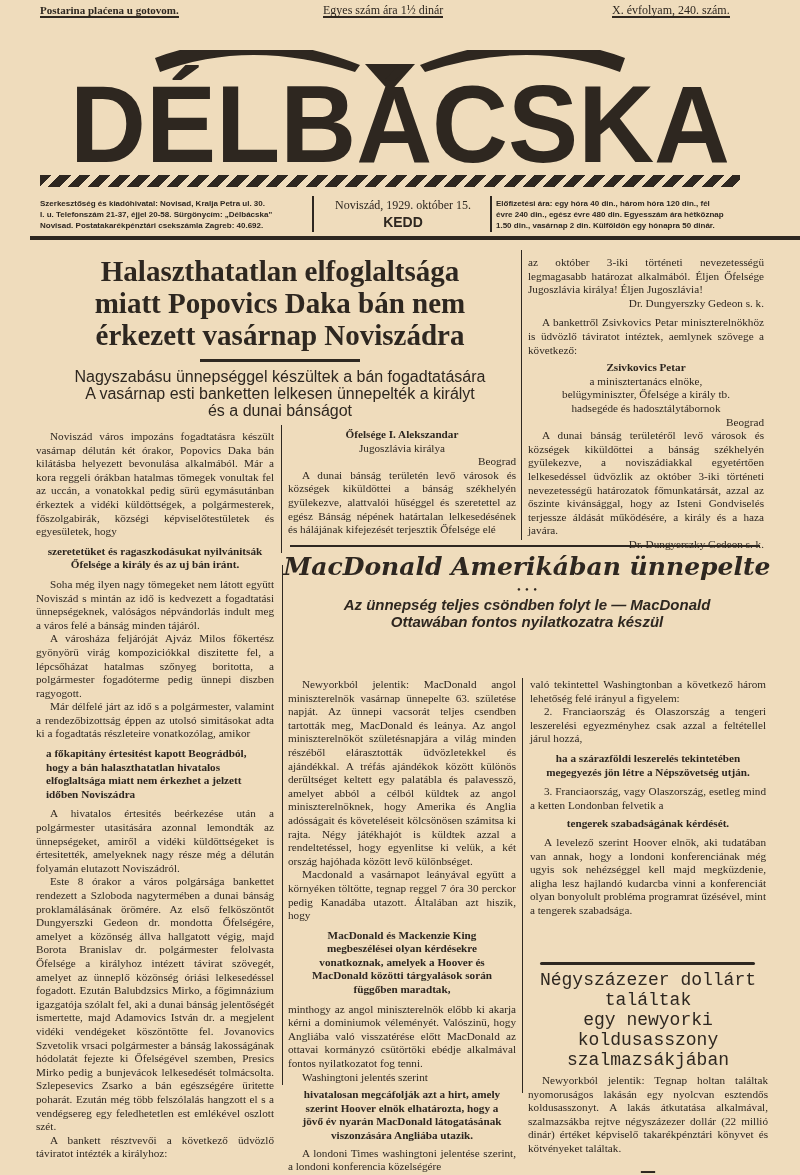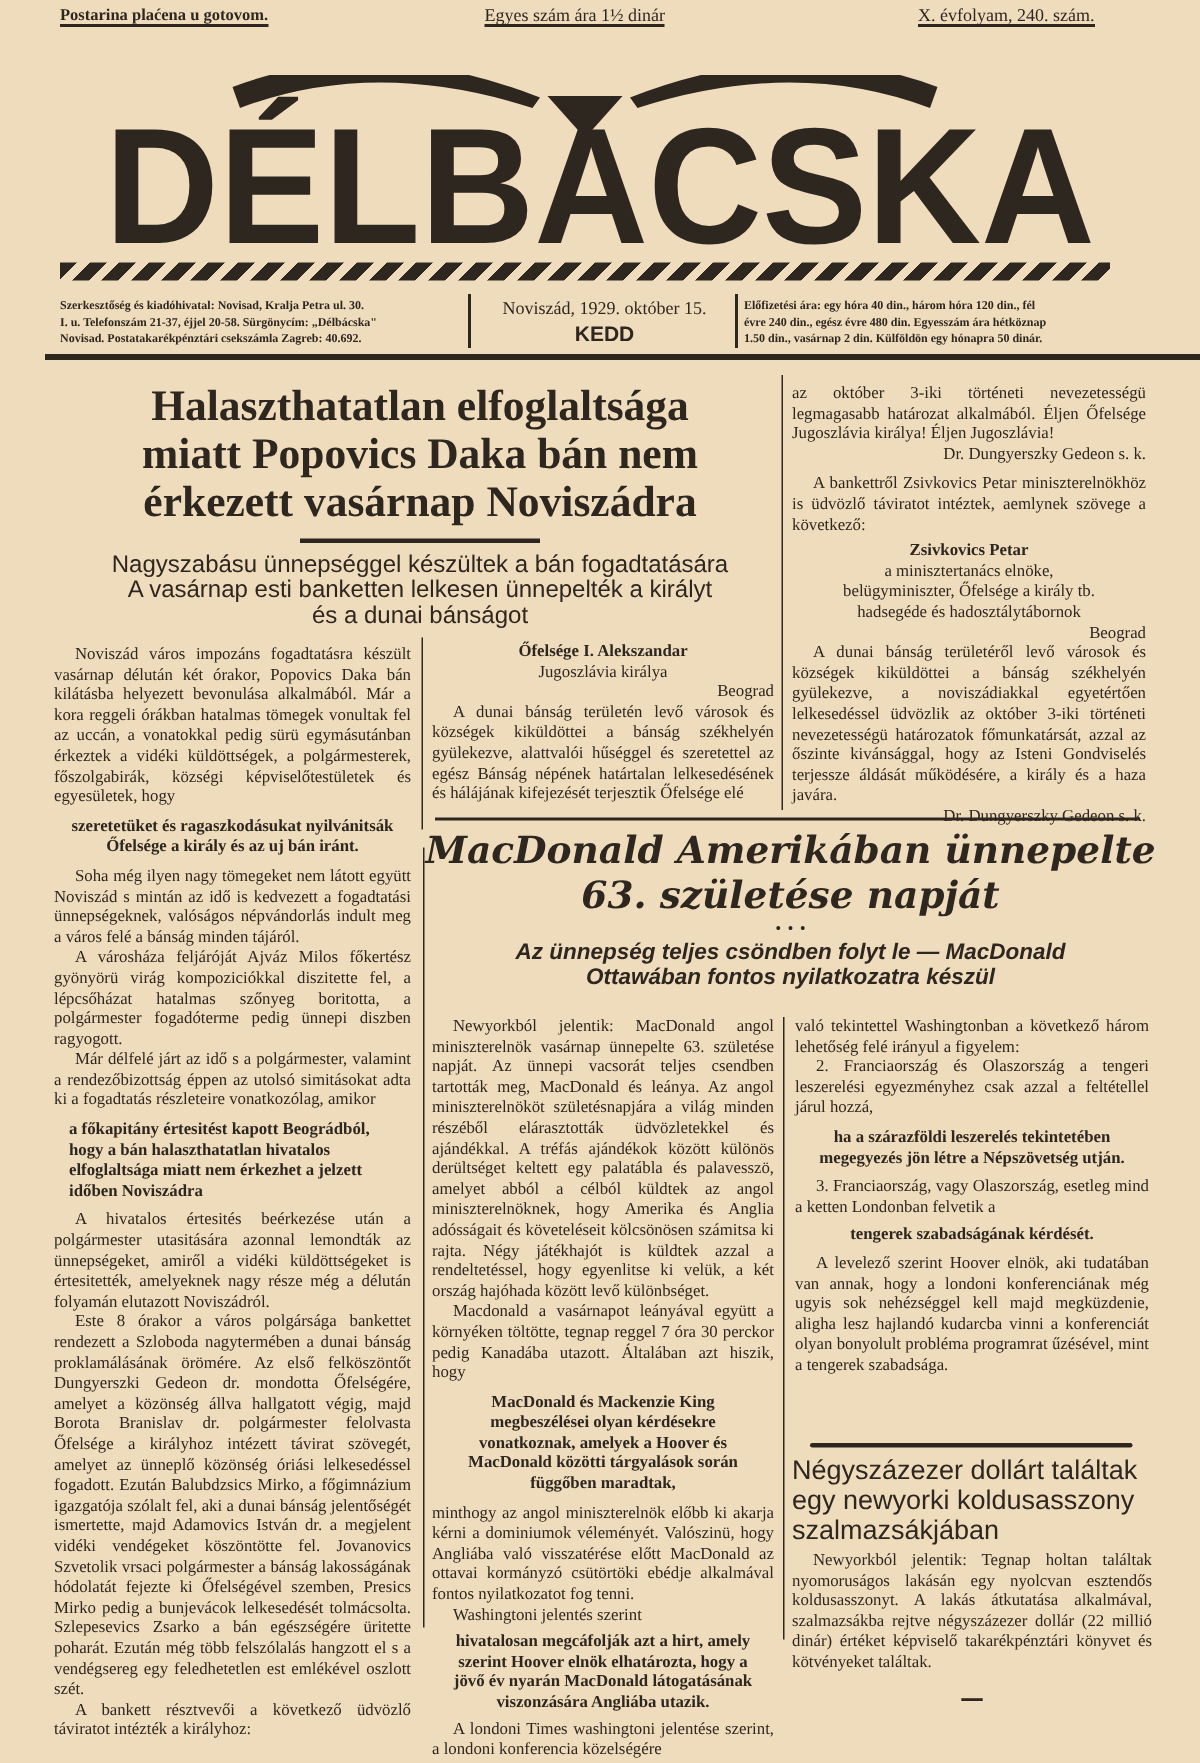--- a/index.html
+++ b/index.html
@@ -2,34 +2,34 @@
 <html><head>
 <meta charset="utf-8">
 <style>
   html,body{margin:0;padding:0;}
   body{width:800px;height:1175px;background:#efdcbc;position:relative;overflow:hidden;
        font-family:"DejaVu Serif","Liberation Serif",serif;color:#2e2720;}
   .abs{position:absolute;}
   .topline{font-family:"Liberation Serif",serif;font-size:11px;font-weight:bold;top:4px;border-bottom:2px solid #2e2720;line-height:12px;}
   .mast{left:60px;top:50px;width:680px;height:125px;}
   .mast svg{width:100%;height:100%;}
-  .info{font-family:Liberation Serif, serif;font-size:8px;font-weight:bold;line-height:11px;}
+  .info{font-family:Liberation Sans, sans-serif;font-size:8px;font-weight:bold;line-height:11px;}
   .vline{background:#2e2720;width:2px;}
   .hrule{background:#2e2720;height:3px;}
   .col{font-family:"Liberation Serif",serif;font-size:11.2px;line-height:13.6px;text-align:justify;}
   .col p{margin:0;text-indent:14px;}
   .col .bold{font-weight:bold;text-align:center;text-indent:0;margin:6px 10px;}
   .col .center{text-align:center;text-indent:0;}
   .col .right{text-align:right;text-indent:0;}
   .col .sig{text-align:right;text-indent:0;}
   h1.head1{font-family:"Liberation Serif",serif;font-weight:bold;font-size:29px;line-height:32px;margin:0;text-align:center;}
   .sub1{font-family:"Liberation Sans",sans-serif;font-weight:normal;font-size:16px;line-height:17px;text-align:center;}
   h2.mac{font-family:"DejaVu Serif",serif;font-weight:bold;font-style:italic;font-size:25px;line-height:30px;text-align:center;margin:0;}
   .macsub{font-family:"Liberation Sans",sans-serif;font-weight:bold;font-style:italic;font-size:15px;line-height:17px;text-align:center;}
-  .neg{font-family:Liberation Sans, sans-serif;font-size:18px;line-height:20px;}
+  .neg{font-family:Liberation Mono, monospace;font-size:18px;line-height:20px;text-align:center;}
 </style>
 </head>
 <body>
 
 <div class="abs topline" style="left:40px;">Postarina plaćena u gotovom.</div>
 <div class="abs topline" style="left:323px;font-size:12px;font-weight:normal;">Egyes szám ára 1½ dinár</div>
 <div class="abs topline" style="left:612px;font-size:12px;font-weight:normal;">X. évfolyam, 240. szám.</div>
 
 <div class="abs mast">
   <svg viewBox="0 0 680 125">
@@ -103,21 +103,20 @@
   <p class="right">Beograd</p>
   <p>A dunai bánság területéről levő városok és községek kiküldöttei a bánság székhelyén gyülekezve, a noviszádiakkal egyetértően lelkesedéssel üdvözlik az október 3-iki történeti nevezetességü határozatok főmunkatársát, azzal az őszinte kivánsággal, hogy az Isteni Gondviselés terjessze áldását működésére, a király és a haza javára.</p>
   <p class="sig">Dr. Dungyerszky Gedeon s. k.</p>
 </div>
 
 <div class="abs hrule" style="left:290px;top:545px;width:470px;height:2px;"></div>
 
 <div class="abs" style="left:282px;top:552px;width:490px;">
   <h2 class="mac">
     <div>MacDonald Amerikában ünnepelte</div>
-    <div>63. születése napját</div>
   </h2>
   <div style="text-align:center;font-size:9px;line-height:12px;margin-top:2px;">• • •</div>
   <div class="macsub">
     <div>Az ünnepség teljes csöndben folyt le — MacDonald</div>
     <div>Ottawában fontos nyilatkozatra készül</div>
   </div>
 </div>
 
 <div class="abs col" style="left:288px;top:678px;width:228px;">
   <p>Newyorkból jelentik: MacDonald angol miniszterelnök vasárnap ünnepelte 63. születése napját. Az ünnepi vacsorát teljes csendben tartották meg, MacDonald és leánya. Az angol miniszterelnököt születésnapjára a világ minden részéből elárasztották üdvözletekkel és ajándékkal. A tréfás ajándékok között különös derültséget keltett egy palatábla és palavesszö, amelyet abból a célból küldtek az angol miniszterelnöknek, hogy Amerika és Anglia adósságait és követeléseit kölcsönösen számitsa ki rajta. Négy játékhajót is küldtek azzal a rendeltetéssel, hogy egyenlitse ki velük, a két ország hajóhada között levő különbséget.</p>

